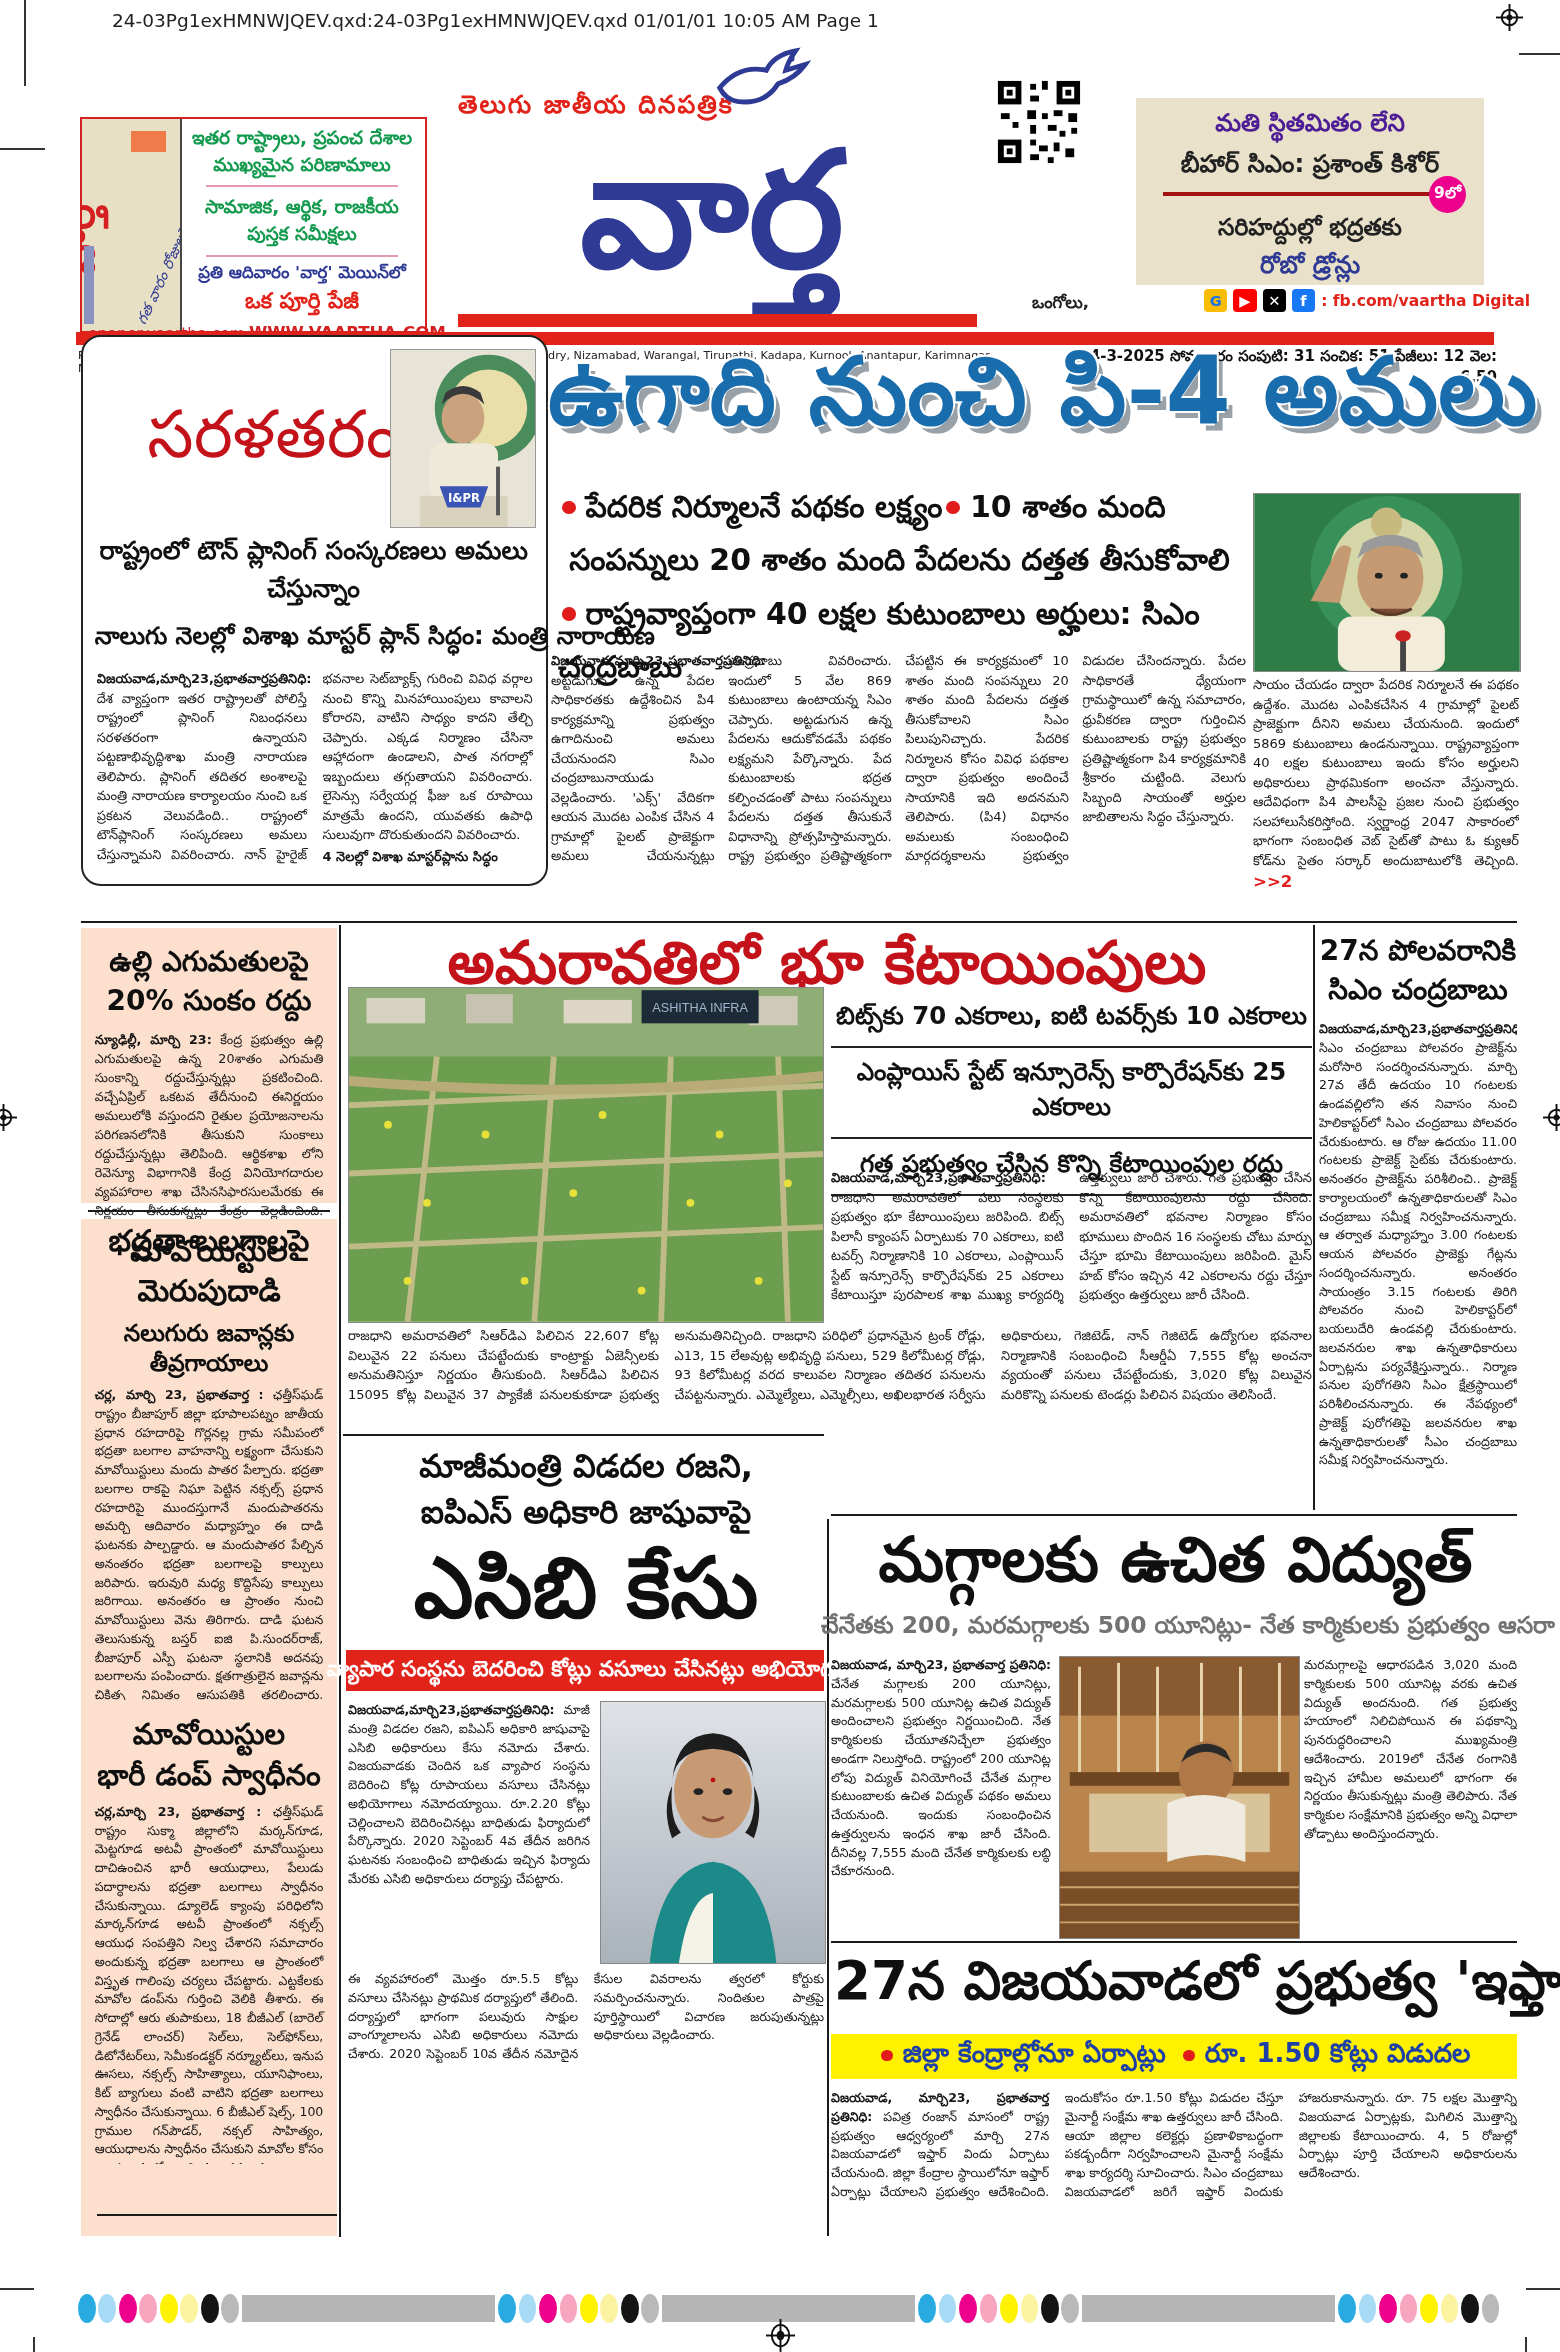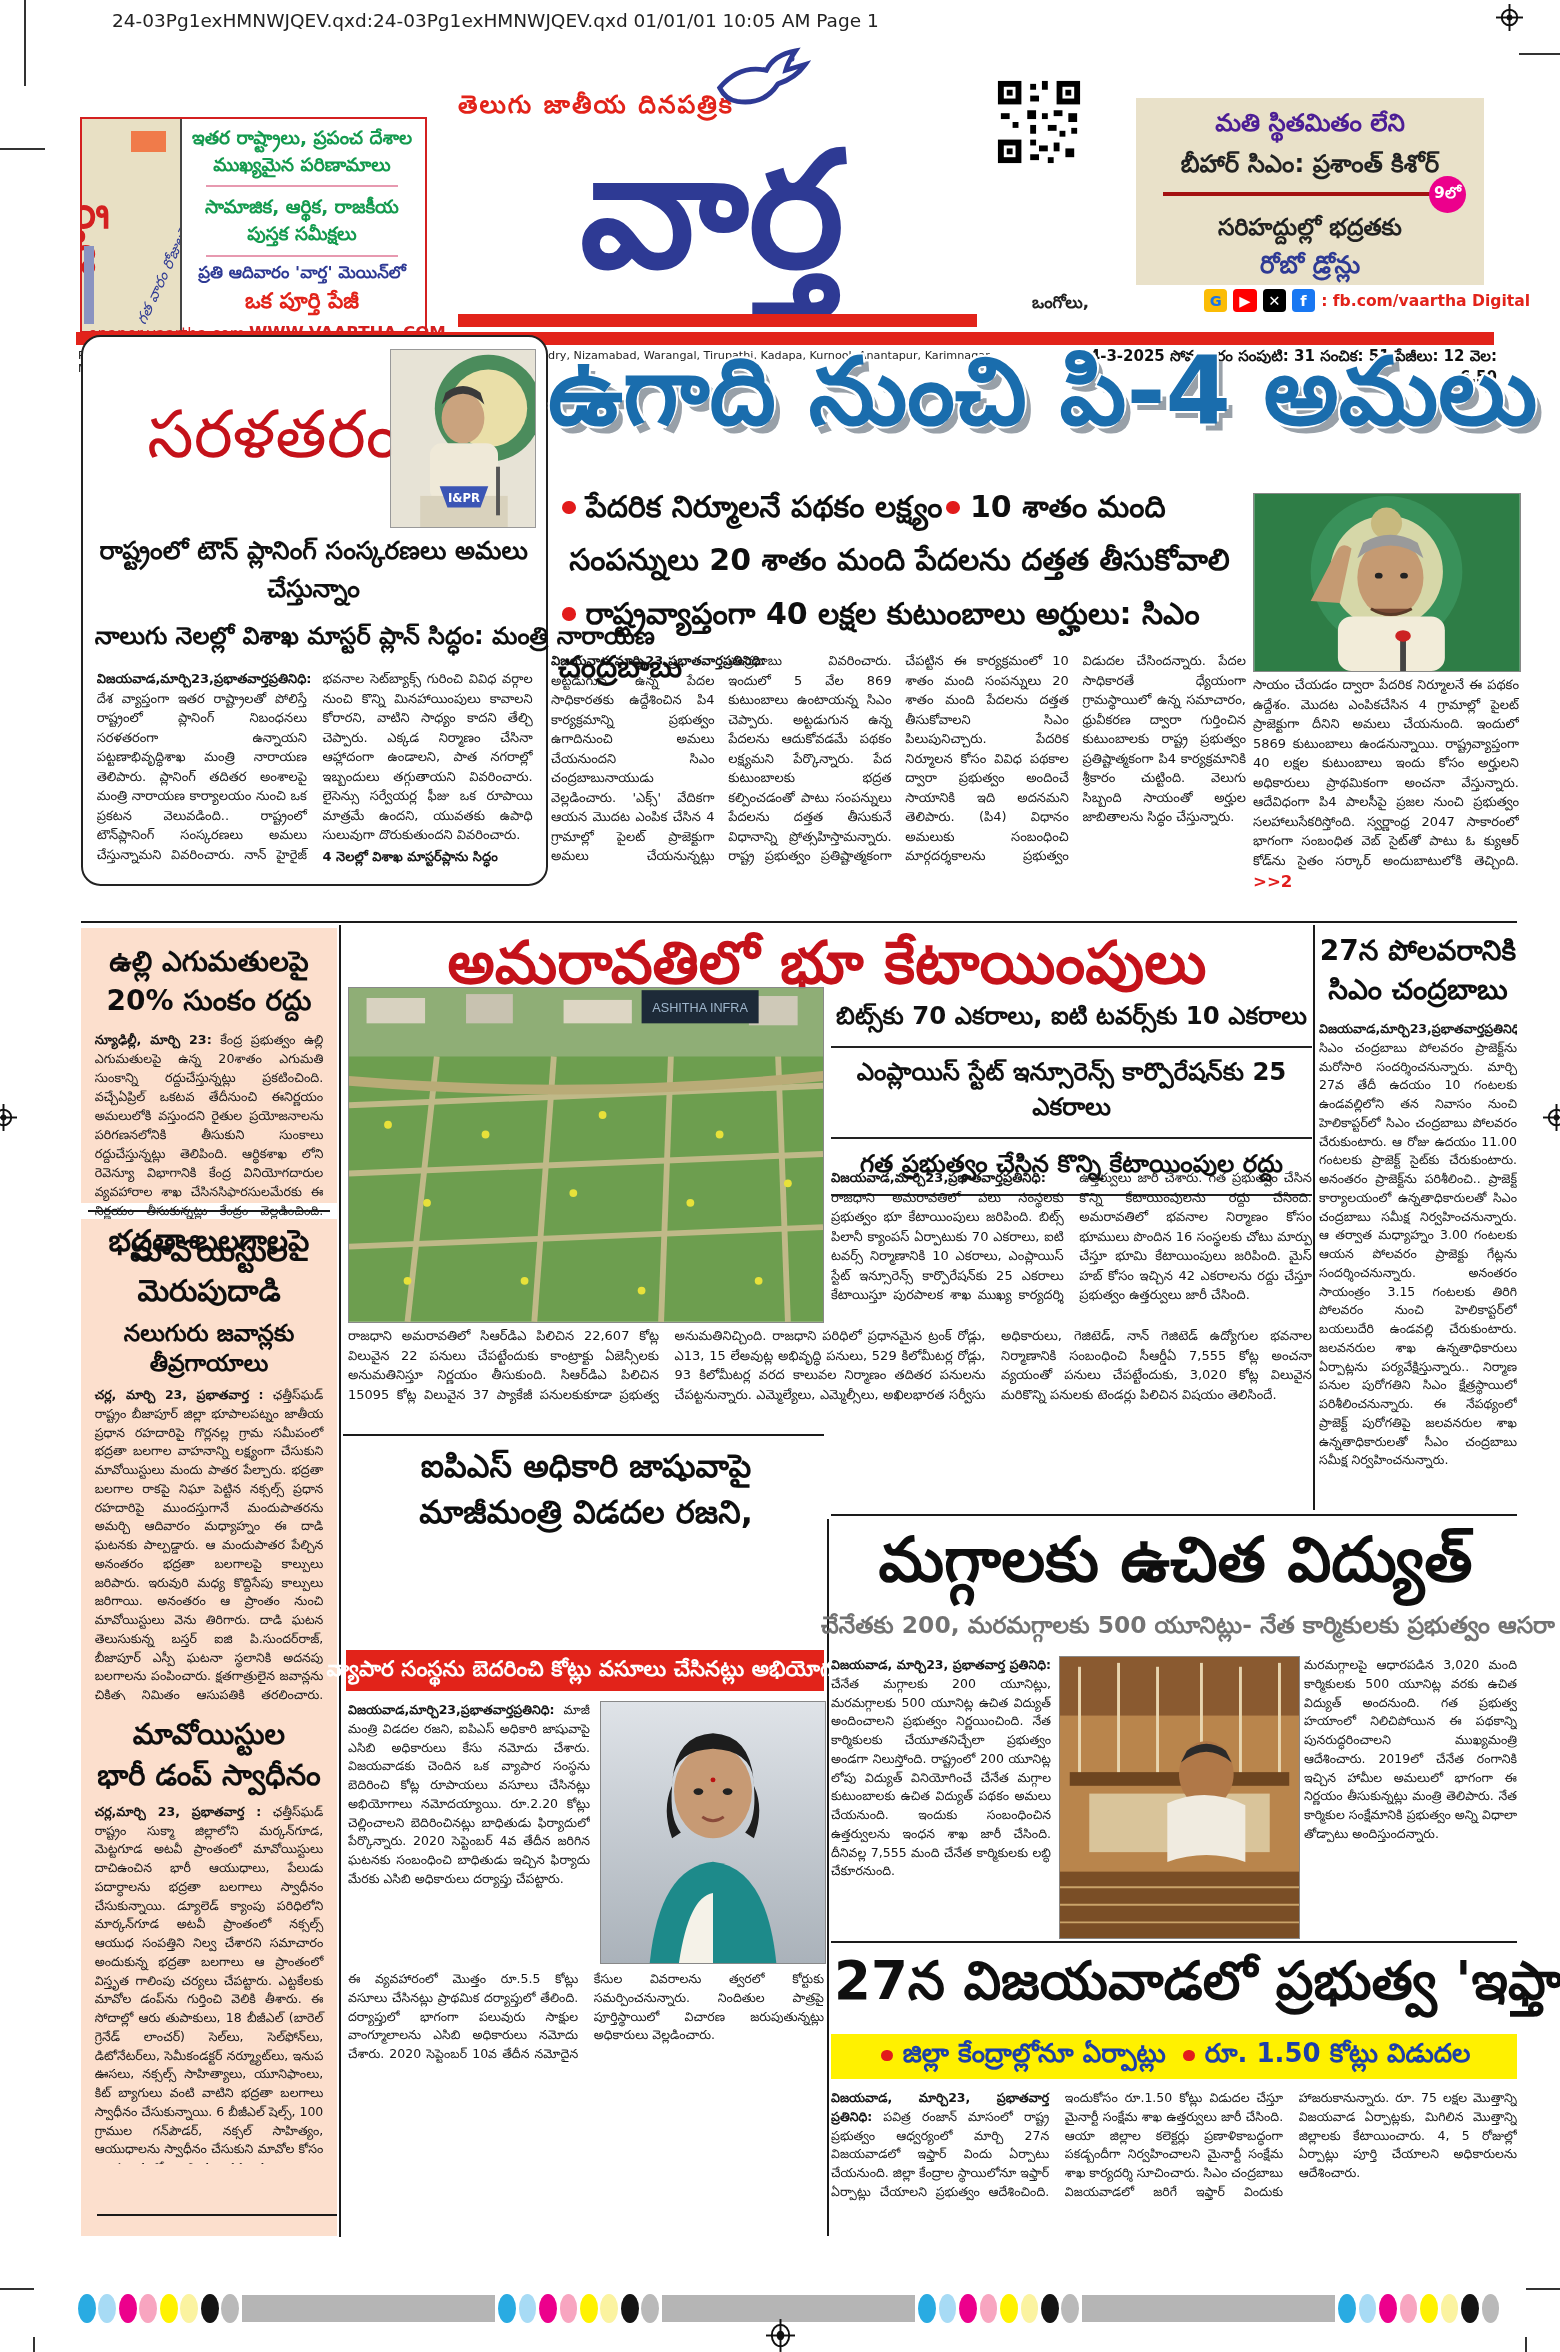--- a/index.html
+++ b/index.html
@@ -293,23 +293,24 @@
     <div>27న పోలవరానికి</div>
     <div>సిఎం చంద్రబాబు</div>
   </div>
   <div class="abs jt" style="left:1319px;top:1020px;width:198px;height:488px;font-size:12.5px;overflow:hidden;">
     <span class="byl">విజయవాడ,మార్చి23,ప్రభాతవార్తప్రతినిధి:</span>
     <span>సిఎం చంద్రబాబు పోలవరం ప్రాజెక్ట్‌ను మరోసారి సందర్శించనున్నారు. మార్చి 27వ తేదీ ఉదయం 10 గంటలకు ఉండవల్లిలోని తన నివాసం నుంచి హెలికాప్టర్‌లో సిఎం చంద్రబాబు పోలవరం చేరుకుంటారు. ఆ రోజు ఉదయం 11.00 గంటలకు ప్రాజెక్ట్ సైట్‌కు చేరుకుంటారు. అనంతరం ప్రాజెక్ట్‌ను పరిశీలించి.. ప్రాజెక్ట్ కార్యాలయంలో ఉన్నతాధికారులతో సిఎం చంద్రబాబు సమీక్ష నిర్వహించనున్నారు. ఆ తర్వాత మధ్యాహ్నం 3.00 గంటలకు ఆయన పోలవరం ప్రాజెక్టు గేట్లను సందర్శించనున్నారు. అనంతరం సాయంత్రం 3.15 గంటలకు తిరిగి పోలవరం నుంచి హెలికాప్టర్‌లో బయలుదేరి ఉండవల్లి చేరుకుంటారు. జలవనరుల శాఖ ఉన్నతాధికారులు ఏర్పాట్లను పర్యవేక్షిస్తున్నారు.. నిర్మాణ పనుల పురోగతిని సిఎం క్షేత్రస్థాయిలో పరిశీలించనున్నారు. ఈ నేపథ్యంలో ప్రాజెక్ట్ పురోగతిపై జలవనరుల శాఖ ఉన్నతాధికారులతో సీఎం చంద్రబాబు సమీక్ష నిర్వహించనున్నారు.</span>
   </div>
 
   <div class="rule-h" style="left:343px;top:1434px;width:481px;"></div>
   <div class="abs ctr hl-black" style="left:348px;top:1443px;width:476px;font-size:32px;line-height:1.45;">
+    <div>మాజీమంత్రి విడదల రజని,</div>
     <div>ఐపిఎస్ అధికారి జాషువాపై</div>
-    <div>మాజీమంత్రి విడదల రజని,</div>
-  </div>
+  </div>
+  <div class="abs ctr" style="left:348px;top:1539px;width:476px;font-size:84px;font-weight:bold;color:#0f0f0f;white-space:nowrap;">ఎసిబి కేసు</div>
   <div class="abs" style="left:346px;top:1650px;width:478px;height:41px;background:#e2231a;color:#fff;display:flex;align-items:center;justify-content:center;font-weight:bold;font-size:21.5px;white-space:nowrap;">వ్యాపార సంస్థను బెదరించి కోట్లు వసూలు చేసినట్లు అభియోగం</div>
   <div class="abs jt" style="left:348px;top:1701px;width:242px;height:261px;font-size:12.5px;overflow:hidden;">
     <span class="byl">విజయవాడ,మార్చి23,ప్రభాతవార్తప్రతినిధి:</span>
     <span>మాజీ మంత్రి విడదల రజని, ఐపిఎస్ అధికారి జాషువాపై ఎసిబి అధికారులు కేసు నమోదు చేశారు. విజయవాడకు చెందిన ఒక వ్యాపార సంస్థను బెదిరించి కోట్ల రూపాయలు వసూలు చేసినట్లు అభియోగాలు నమోదయ్యాయి. రూ.2.20 కోట్లు చెల్లించాలని బెదిరించినట్లు బాధితుడు ఫిర్యాదులో పేర్కొన్నారు. 2020 సెప్టెంబర్ 4వ తేదీన జరిగిన ఘటనకు సంబంధించి బాధితుడు ఇచ్చిన ఫిర్యాదు మేరకు ఎసిబి అధికారులు దర్యాప్తు చేపట్టారు.</span>
   </div>
 
   <svg class="abs" style="left:600px;top:1701px;border:1px solid #888;" width="224" height="261" viewBox="0 0 230 268">
     <rect width="230" height="268" fill="#cfd3d8"></rect>
     <rect width="230" height="268" fill="url(#g1)"></rect>
     <defs>

